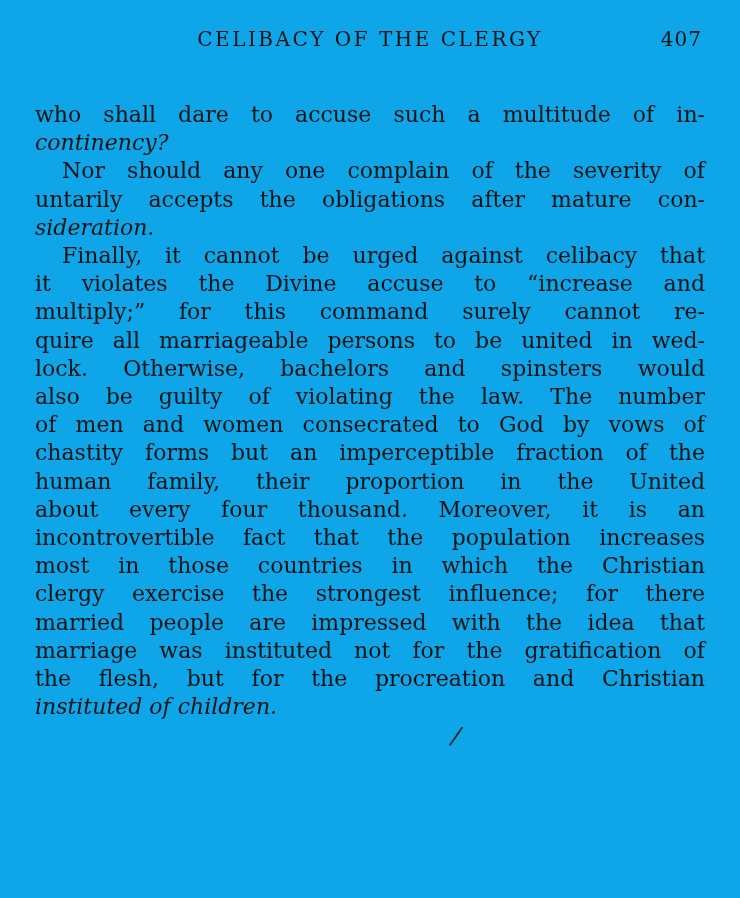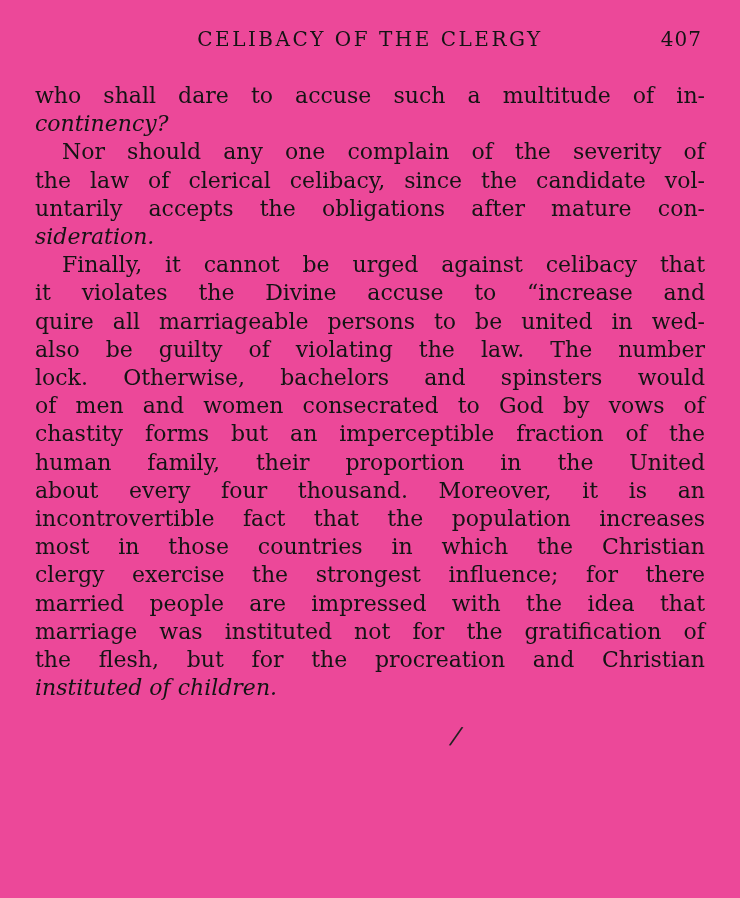--- a/index.html
+++ b/index.html
@@ -10,42 +10,42 @@
     position: relative;
     overflow: hidden;
     font-family: "DejaVu Serif", "Liberation Serif", serif;
     color: #141414;
   }
   .page {
     position: relative;
     width: 740px;
     height: 898px;
     padding: 27px 35px 0 35px;
-    background: #ec4899;
+    background: #0ea5e9;
   }
   .running-header {
     position: relative;
     height: 28px;
     text-align: center;
     font-size: 20px;
     letter-spacing: 2.5px;
     white-space: nowrap;
   }
   .running-header .title {
     display: inline-block;
   }
   .running-header .page-number {
     position: absolute;
     right: 3px;
     top: 0;
     letter-spacing: 1px;
     text-align: right;
   }
   .body-text {
-    margin-top: 27px;
+    margin-top: 46px;
     font-size: 22px;
     line-height: 28.2px;
   }
   .para { margin: 0; }
   .line {
     text-align: justify;
     text-align-last: justify;
     white-space: normal;
   }
   .line.last {
@@ -78,31 +78,31 @@
 
   <div class="body-text">
 
     <div class="para">
       <div class="line">who shall dare to accuse such a multitude of in-</div>
       <div class="line last">continency?</div>
     </div>
 
     <div class="para indent">
       <div class="line">Nor should any one complain of the severity of</div>
-      <div class="line">the law of clerical celibacy, since the candidate vol-</div>
       <div class="line">untarily accepts the obligations after mature con-</div>
       <div class="line last">sideration.</div>
     </div>
 
     <div class="para indent">
       <div class="line">Finally, it cannot be urged against celibacy that</div>
       <div class="line">it violates the Divine accuse to “increase and</div>
+      <div class="line">multiply;” for this command surely cannot re-</div>
       <div class="line">quire all marriageable persons to be united in wed-</div>
+      <div class="line">lock. Otherwise, bachelors and spinsters would</div>
       <div class="line">also be guilty of violating the law. The number</div>
-      <div class="line">lock. Otherwise, bachelors and spinsters would</div>
       <div class="line">of men and women consecrated to God by vows of</div>
       <div class="line">chastity forms but an imperceptible fraction of the</div>
       <div class="line">human family, their proportion in the United</div>
       <div class="line">about every four thousand. Moreover, it is an</div>
       <div class="line">incontrovertible fact that the population increases</div>
       <div class="line">most in those countries in which the Christian</div>
       <div class="line">clergy exercise the strongest influence; for there</div>
       <div class="line">married people are impressed with the idea that</div>
       <div class="line">marriage was instituted not for the gratification of</div>
       <div class="line">the flesh, but for the procreation and Christian</div>

